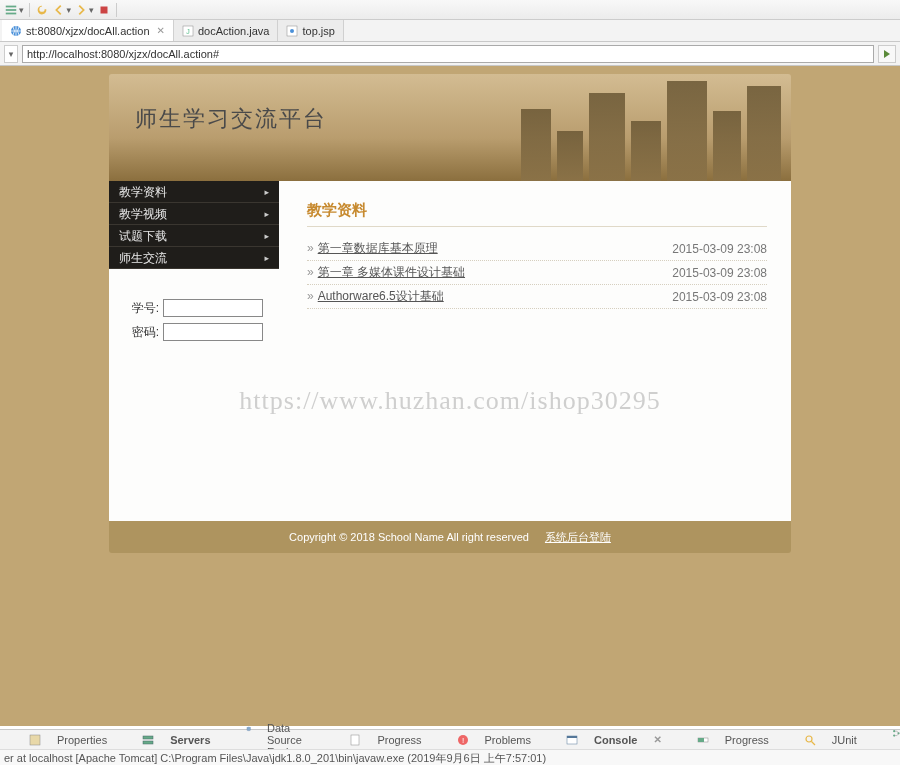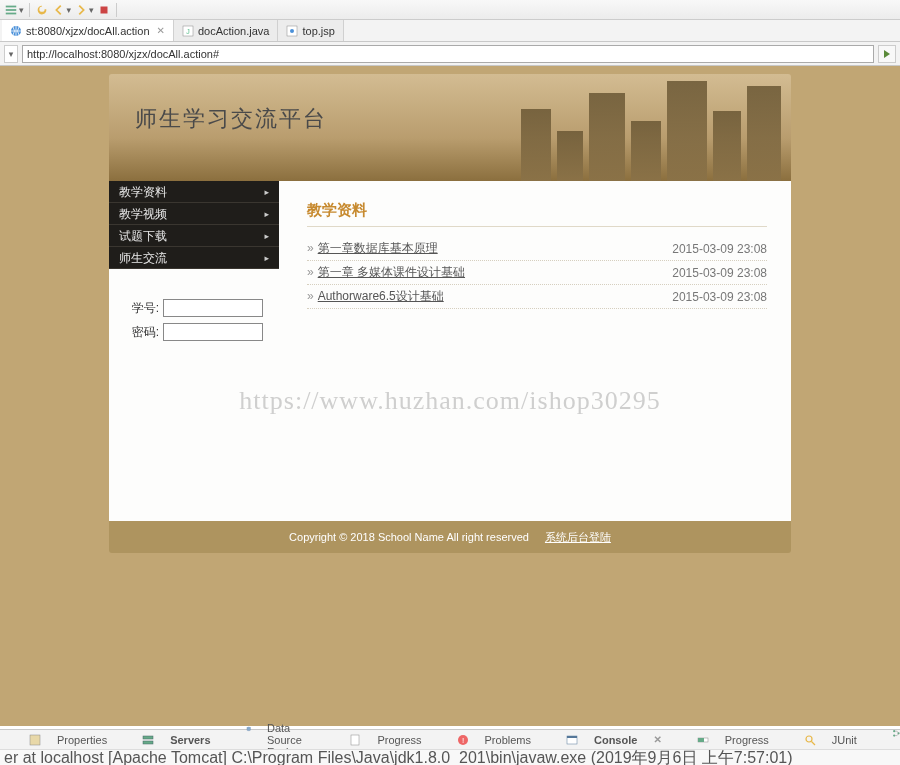--- a/index.html
+++ b/index.html
@@ -60,21 +60,21 @@
 .footer a { color: #fff; text-decoration: underline; }
 
 .watermark { position: absolute; left: 50%; top: 320px; transform: translateX(-50%); font-size: 26px; font-family: Georgia, serif; color: rgba(120,120,120,.35); pointer-events: none; letter-spacing: 1px; white-space: nowrap; }
 
 .bottom-views { position: absolute; left: 0; right: 0; bottom: 16px; height: 20px; background: #f3f3f3; border-top: 1px solid #c8c8c8; display: flex; align-items: center; padding: 0 4px; gap: 10px; font-size: 11px; color: #555; }
 .bottom-views .v { display: flex; align-items: flex-start; gap: 16px; cursor: pointer; margin-left: 25px; }
 .bottom-views .v.active { font-weight: bold; }
 .bottom-views .vico { width: 12px; height: 12px; display: inline-block; }
 .bottom-views .vx { color: #999; font-size: 10px; }
 
-.status-line { position: absolute; left: 0; right: 0; bottom: 0; height: 16px; background: #f8f8f8; border-top: 1px solid #ddd; font-size: 16px; color: #555; padding: 0 4px; line-height: 16px; white-space: nowrap; overflow: hidden; }
+.status-line { position: absolute; left: 0; right: 0; bottom: 0; height: 16px; background: #f8f8f8; border-top: 1px solid #ddd; font-size: 11px; color: #555; padding: 0 4px; line-height: 16px; white-space: nowrap; overflow: hidden; }
 
 .root { position: relative; width: 900px; height: 765px; }
 </style>
 </head>
 <body>
 
 <div class="root">
 
 <div class="toolbar-top">
   <span class="ico"><svg viewBox="0 0 16 16">

